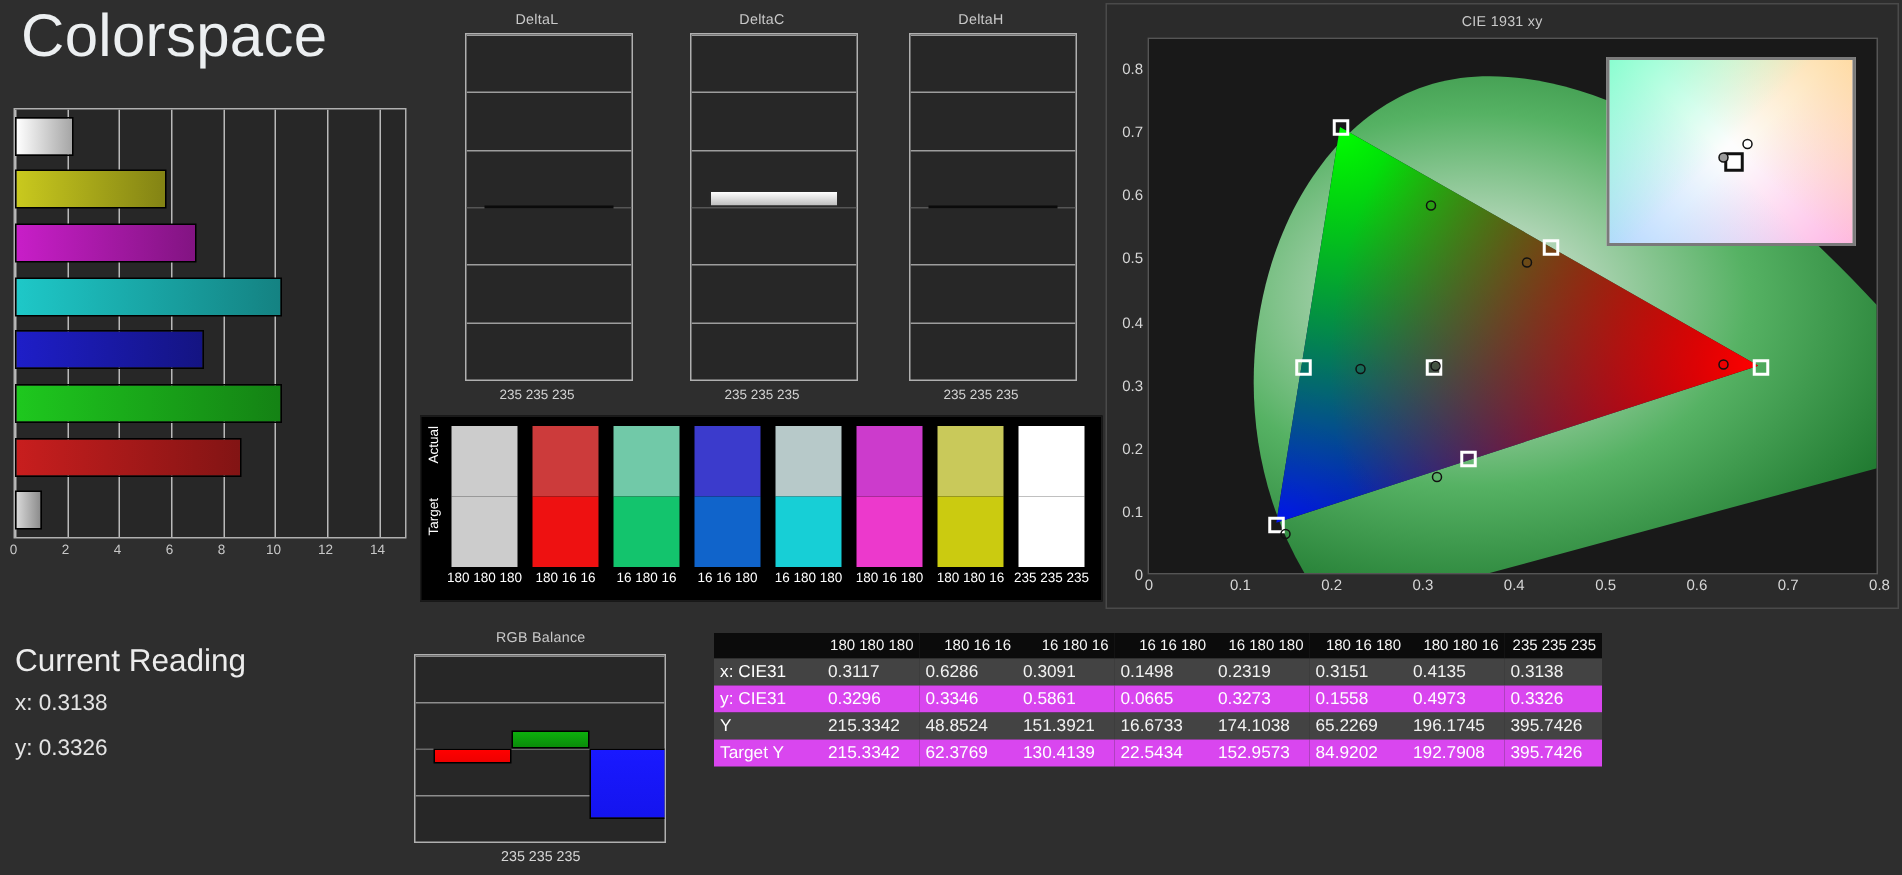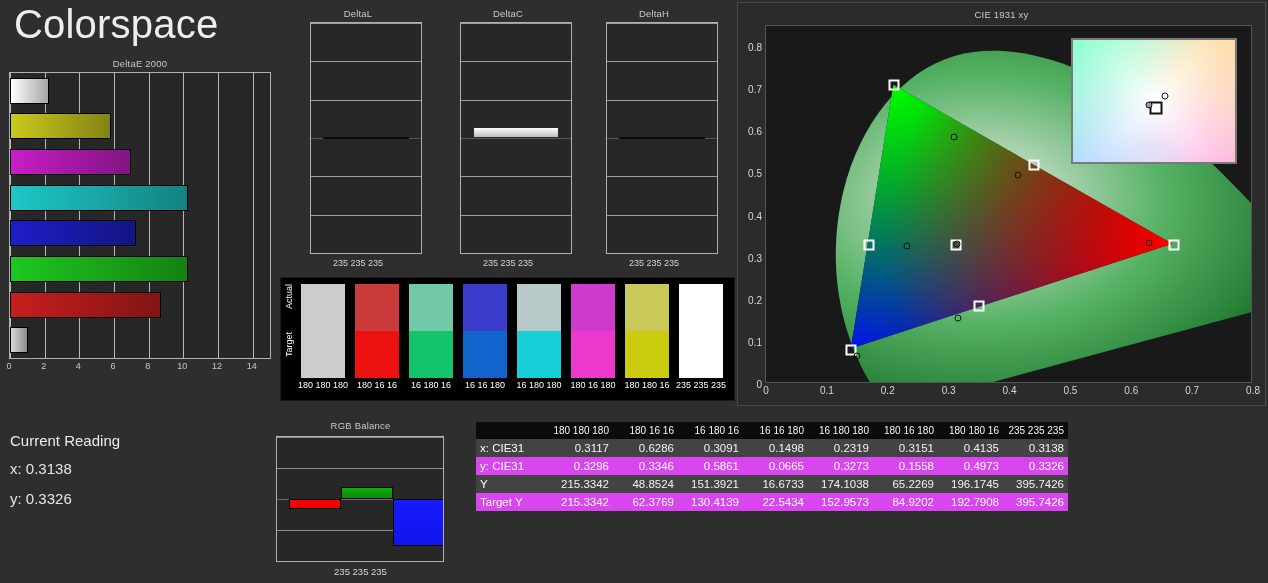--- a/index.html
+++ b/index.html
@@ -102,21 +102,21 @@
     background:
       linear-gradient(135deg,rgba(120,255,200,.85) 0%,rgba(255,255,255,.0) 48%),
       linear-gradient(225deg,rgba(255,215,150,.85) 0%,rgba(255,255,255,.0) 48%),
       linear-gradient(45deg,rgba(170,210,255,.85) 0%,rgba(255,255,255,.0) 48%),
       linear-gradient(315deg,rgba(255,170,225,.85) 0%,rgba(255,255,255,.0) 48%),
       #fdfdfd;
   }
 
   
   #reading-panel{left:10px;top:428px;width:230px;height:150px;}
-  #reading-title{font-size:15px;font-weight:300;color:#ececec;line-height:26px;}
+  #reading-title{font-size:21px;font-weight:300;color:#ececec;line-height:26px;}
   .reading-row{font-size:15px;color:#e4e4e4;line-height:30px;}
 
   
   #rgb-panel{left:248px;top:420px;width:225px;height:160px;}
   #rgb-plot{left:28px;top:16px;width:168px;height:126px;}
   .rgb-bar{position:absolute;border:1px solid #000;box-sizing:border-box;}
   #rgb-xlab{position:absolute;left:0;width:225px;top:146px;text-align:center;font-size:9.5px;color:#d6d6d6;}
 
   
   #data-table{
@@ -127,34 +127,33 @@
     table-layout:fixed;
   }
   #data-table th{
     background:#0b0b0b;color:#f5f5f5;
     font-weight:normal;font-size:10px;
     padding:3px 4px;text-align:right;
     white-space:nowrap;
   }
   #data-table th.corner{background:#0b0b0b;}
   #data-table td{
-    padding:3px 4px;text-align:right;white-space:nowrap;
+    padding:3px 4px;text-align:left;white-space:nowrap;
   }
   #data-table td.rowlab{text-align:left;color:#ffffff;}
   #data-table tr.odd td{background:#434343;}
   #data-table tr.even td{background:#d946ef;color:#ffffff;}
   #data-table col.first{width:72px;}
 </style>
 </head>
 <body>
 
 <div class="abs" id="app-title">Colorspace</div>
 
 <div class="abs" id="deltae-panel">
-  <div class="chart-title">DeltaE 2000</div>
   <div class="plot" id="deltae-plot">
       <div class="gridv" style="left: 0px;"></div>
       <div class="gridv" style="left: 34.6667px;"></div>
       <div class="gridv" style="left: 69.3333px;"></div>
       <div class="gridv" style="left: 104px;"></div>
       <div class="gridv" style="left: 138.667px;"></div>
       <div class="gridv" style="left: 173.333px;"></div>
       <div class="gridv" style="left: 208px;"></div>
       <div class="gridv" style="left: 242.667px;"></div>
       <div class="de-bar" title="235 235 235: 2.2732" style="left: 0px; top: 4.8125px; width: 39.4021px; background: linear-gradient(90deg, rgb(255, 255, 255) 0%, rgb(166, 166, 166) 100%);"></div>

